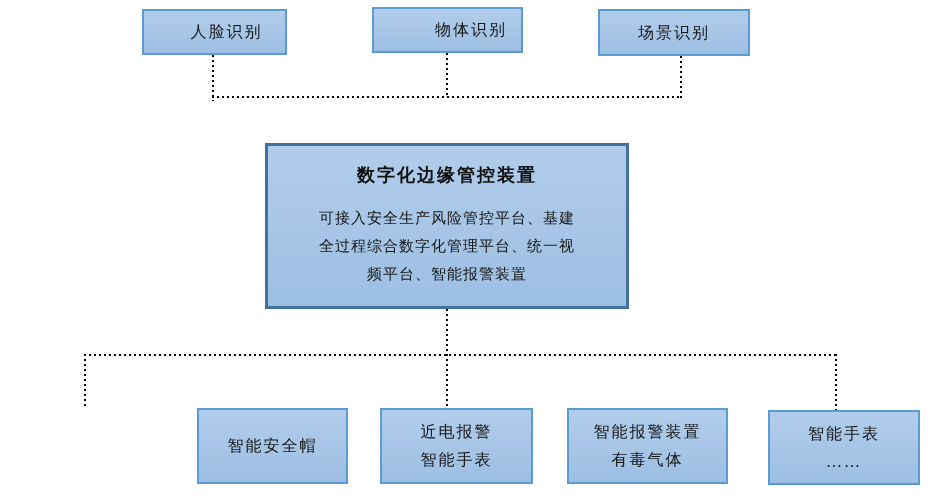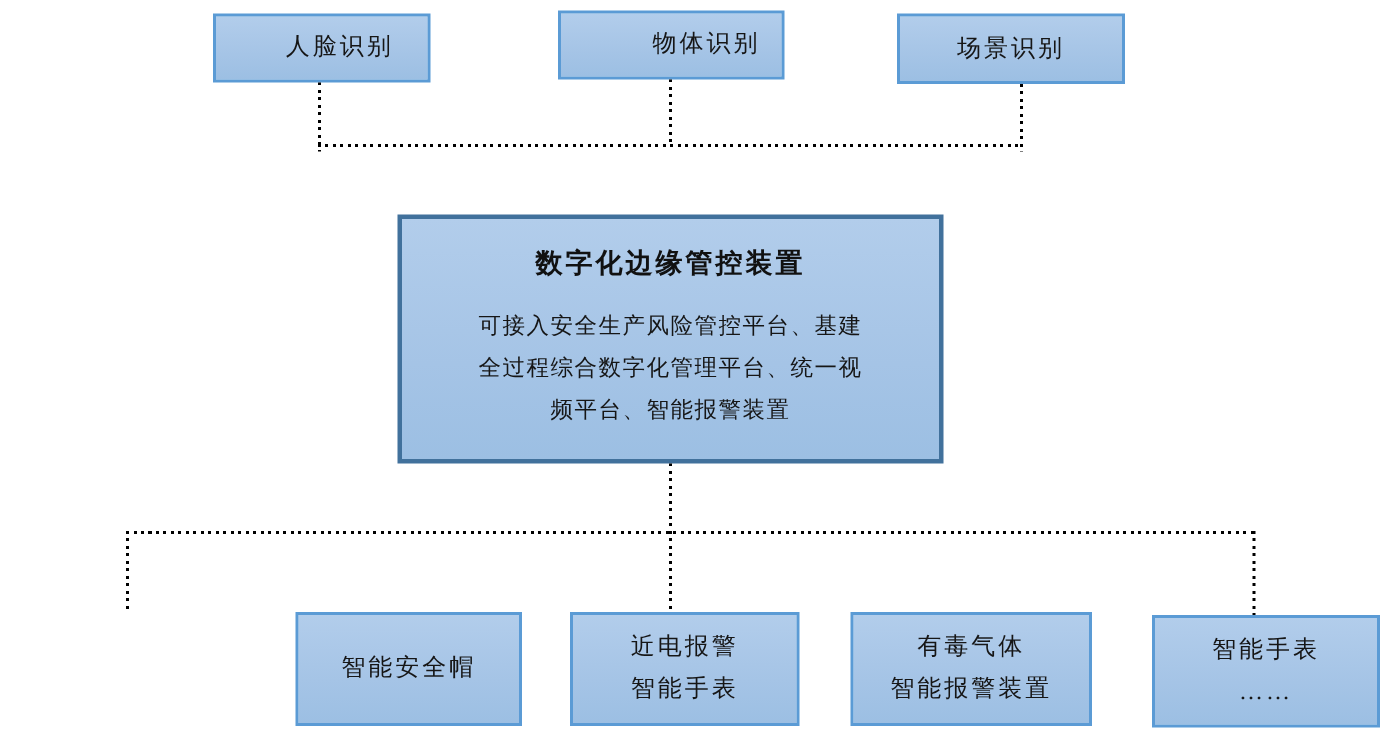--- a/index.html
+++ b/index.html
@@ -118,21 +118,21 @@
   <div class="vline conn-bot-v-right"></div>
 
   <div class="node node-bottom-2">
     <span>智能安全帽</span>
   </div>
   <div class="node node-bottom-3">
     <span class="line2">近电报警</span>
     <span class="line2">智能手表</span>
   </div>
   <div class="node node-bottom-4">
+    <span class="line2">智能报警装置</span>
     <span class="line2">有毒气体</span>
-    <span class="line2">智能报警装置</span>
   </div>
   <div class="node node-bottom-5">
     <span class="line2">智能手表</span>
     <span class="line2">……</span>
   </div>
 
 </div>
 
 </body></html>

